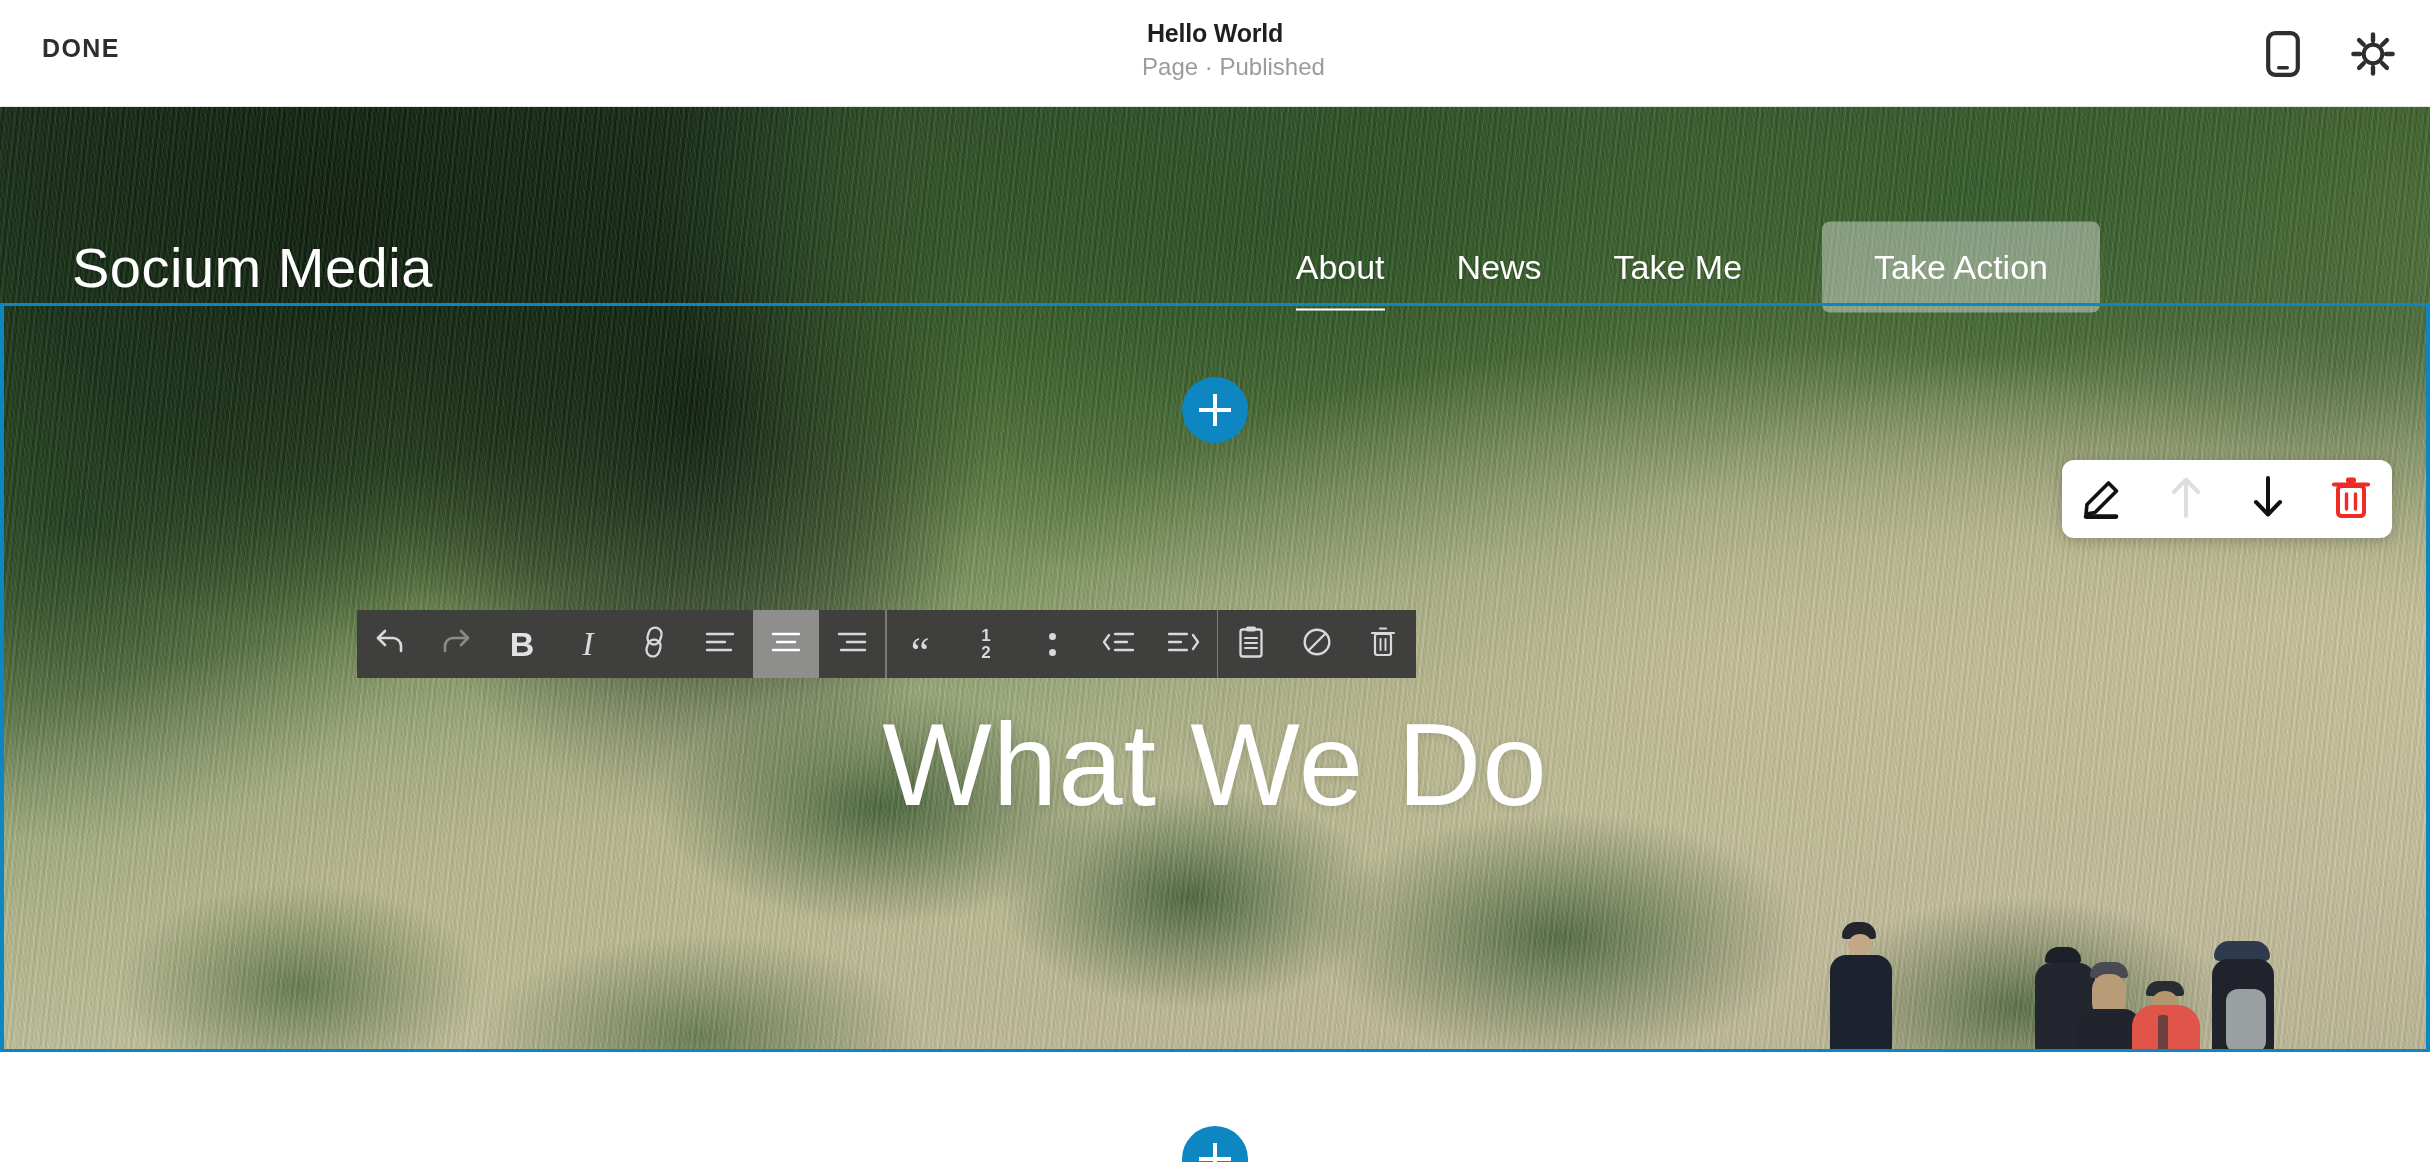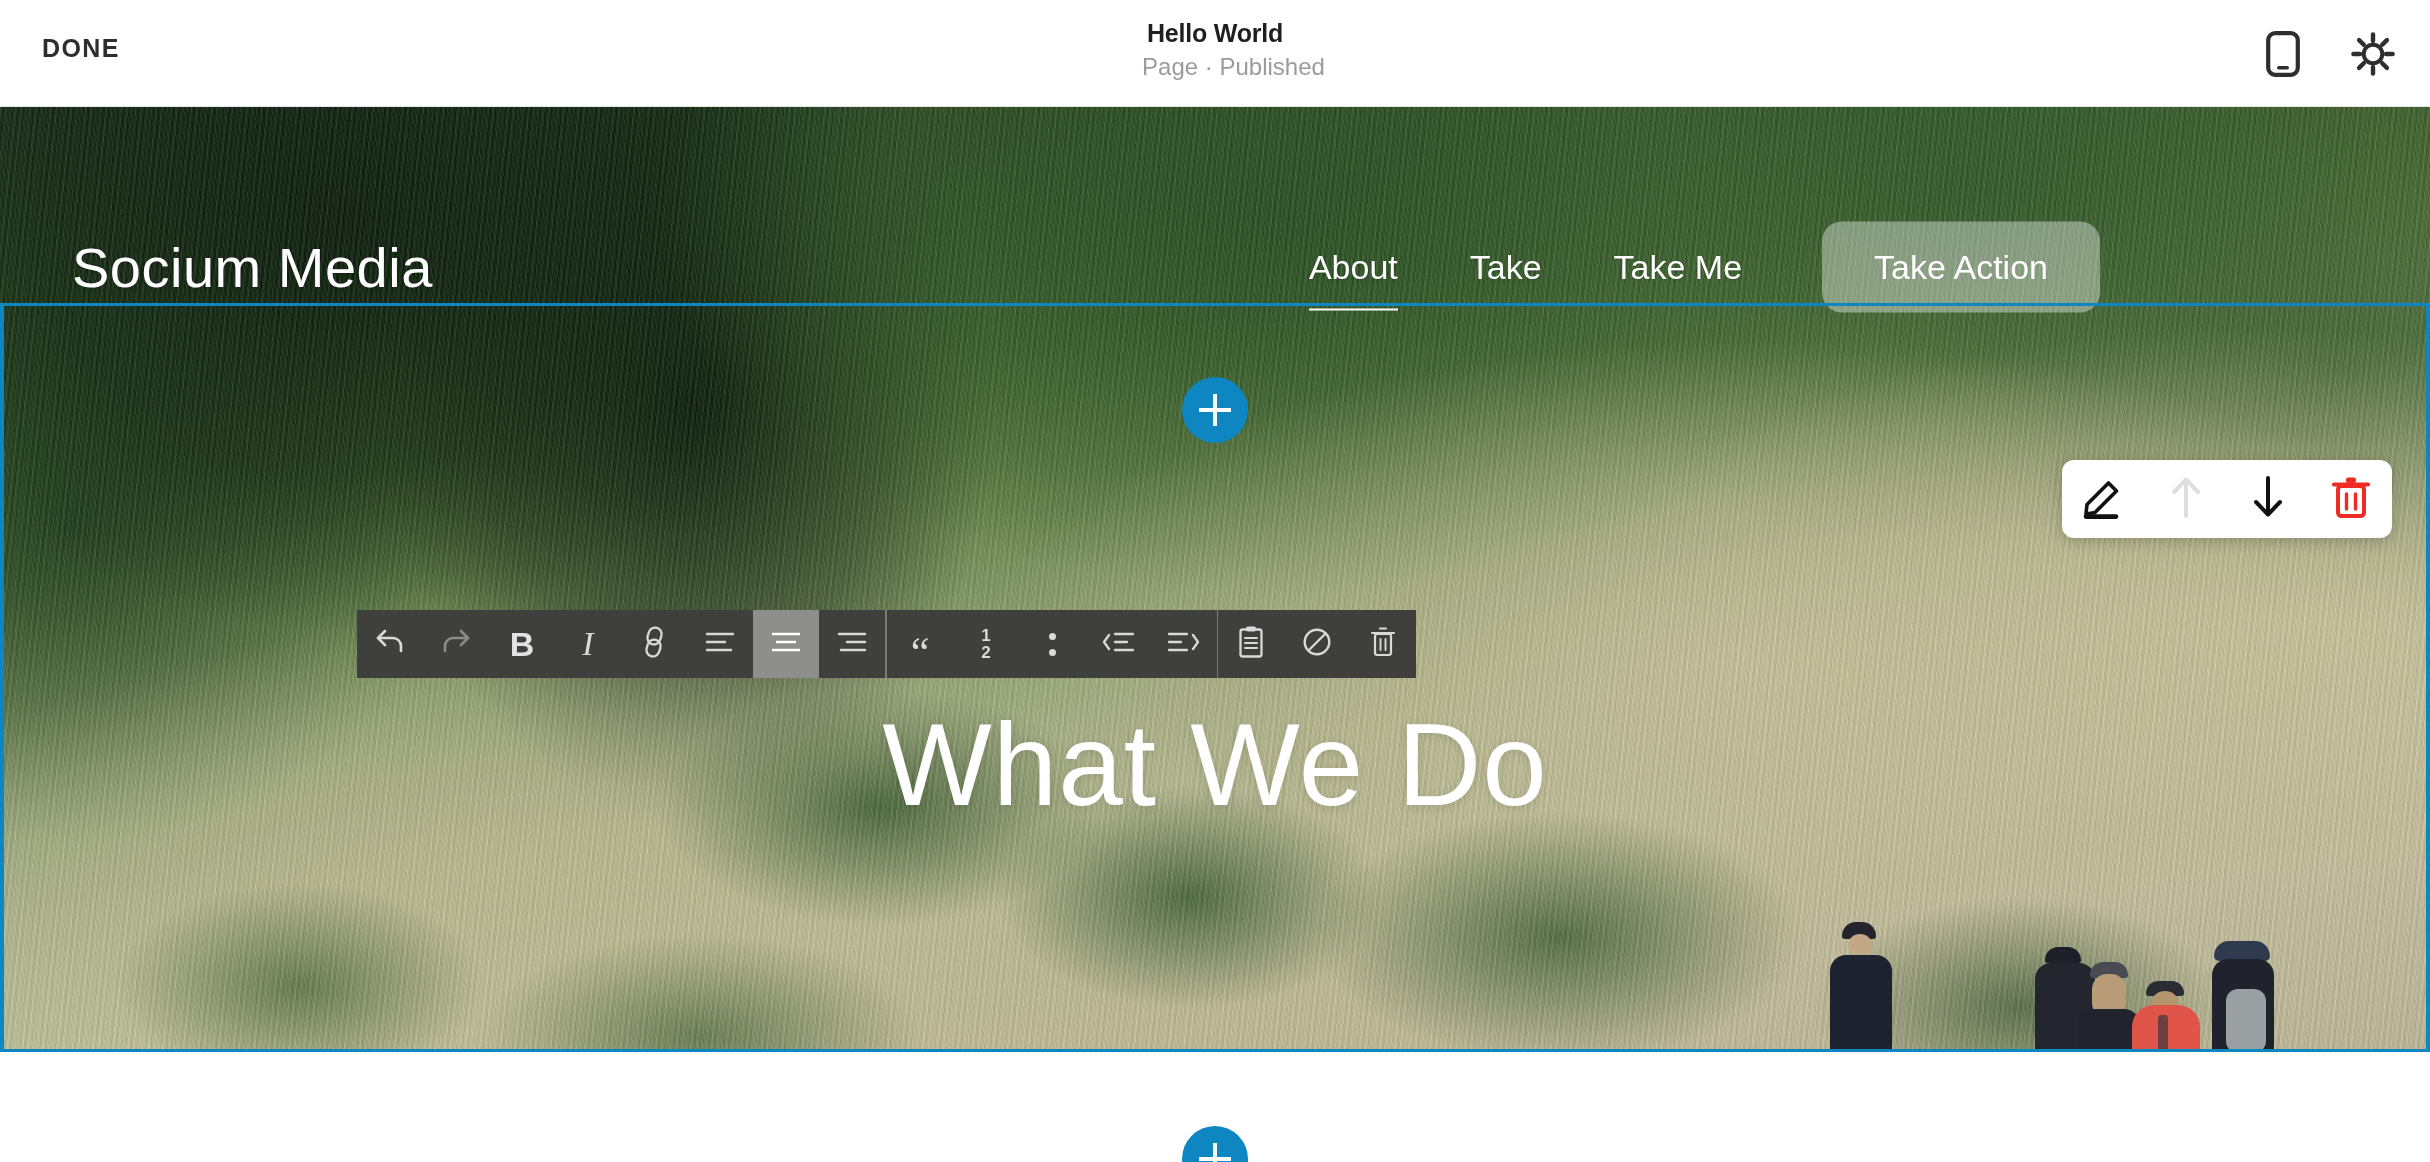--- a/index.html
+++ b/index.html
@@ -177,21 +177,21 @@
     content: "";
     position: absolute;
     left: 28px; right: 28px;
     bottom: -24px;
     height: 2.5px;
     background: #ffffff;
   }
   .cta-btn {
     margin-left: 36px;
     background: rgba(255,255,255,.38);
-    border-radius: 20px;
+    border-radius: 8px;
     padding: 26px 52px;
     font-size: 34px;
     color: #ffffff;
     cursor: pointer;
     white-space: nowrap;
     border: none;
     font-family: "Liberation Sans", sans-serif;
   }
 
   
@@ -380,21 +380,21 @@
         <div class="body" style="left:2px; width:62px; height:108px; background:#20232c;"></div>
         <div class="body" style="left:16px; bottom:14px; width:40px; height:64px; background:#9aa0a2; border-radius:12px;"></div>
       </div>
     </div>
   </div>
 
   <div class="site-header">
     <div class="logo">Socium Media</div>
     <div class="nav">
       <span class="nav-link active">About</span>
-      <span class="nav-link">Take</span>
+      <span class="nav-link">News</span>
       <span class="nav-link">Take Me</span>
       <button class="cta-btn">Take Action</button>
     </div>
   </div>
 
   <div class="section-selected"></div>
 
   <div class="hero-heading">What We Do</div>
 
   <div class="plus-btn" id="plus-top"></div>

